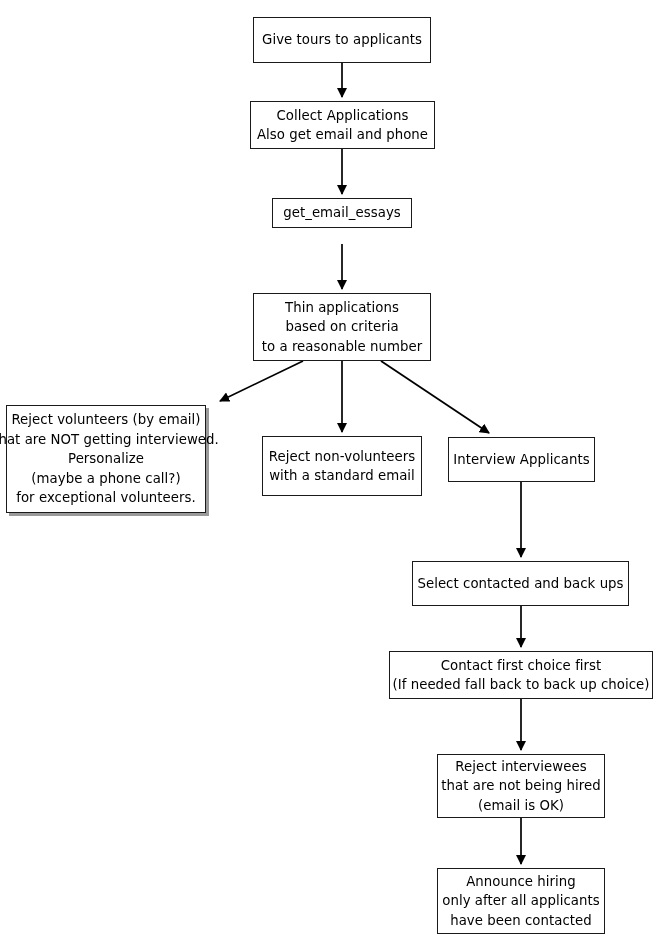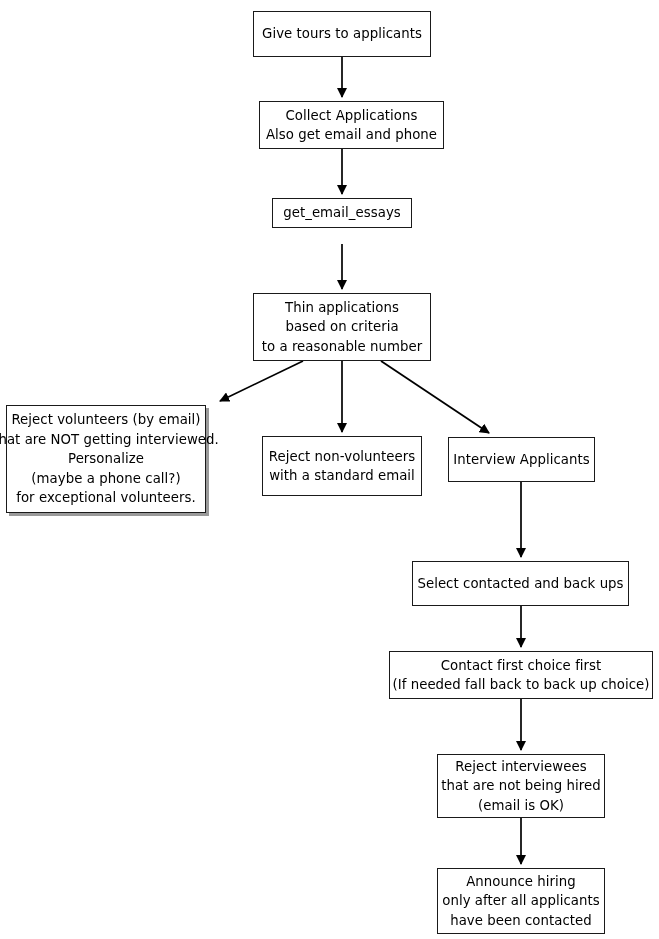--- a/index.html
+++ b/index.html
@@ -67,25 +67,25 @@
       <line x1="303" y1="361" x2="220" y2="401"></line>
       <line x1="342" y1="361" x2="342" y2="432"></line>
       <line x1="381" y1="361" x2="489" y2="433"></line>
       <line x1="521" y1="482" x2="521" y2="557"></line>
       <line x1="521" y1="606" x2="521" y2="647"></line>
       <line x1="521" y1="699" x2="521" y2="750"></line>
       <line x1="521" y1="818" x2="521" y2="864"></line>
     </g>
   </svg>
 
-  <div class="node" style="left:253px;top:11px;width:178px;height:46px;">
+  <div class="node" style="left:253px;top:17px;width:178px;height:46px;">
     <span class="label">Give tours to applicants</span>
   </div>
 
-  <div class="node" style="left:250px;top:101px;width:185px;height:48px;margin-left:9px;">
+  <div class="node" style="left:250px;top:101px;width:185px;height:48px;">
     <span class="label">Collect Applications
 Also get email and phone</span>
   </div>
 
   <div class="node" style="left:272px;top:198px;width:140px;height:30px;">
     <span class="label">get_email_essays</span>
   </div>
 
   <div class="node" style="left:253px;top:293px;width:178px;height:68px;">
     <span class="label">Thin applications

